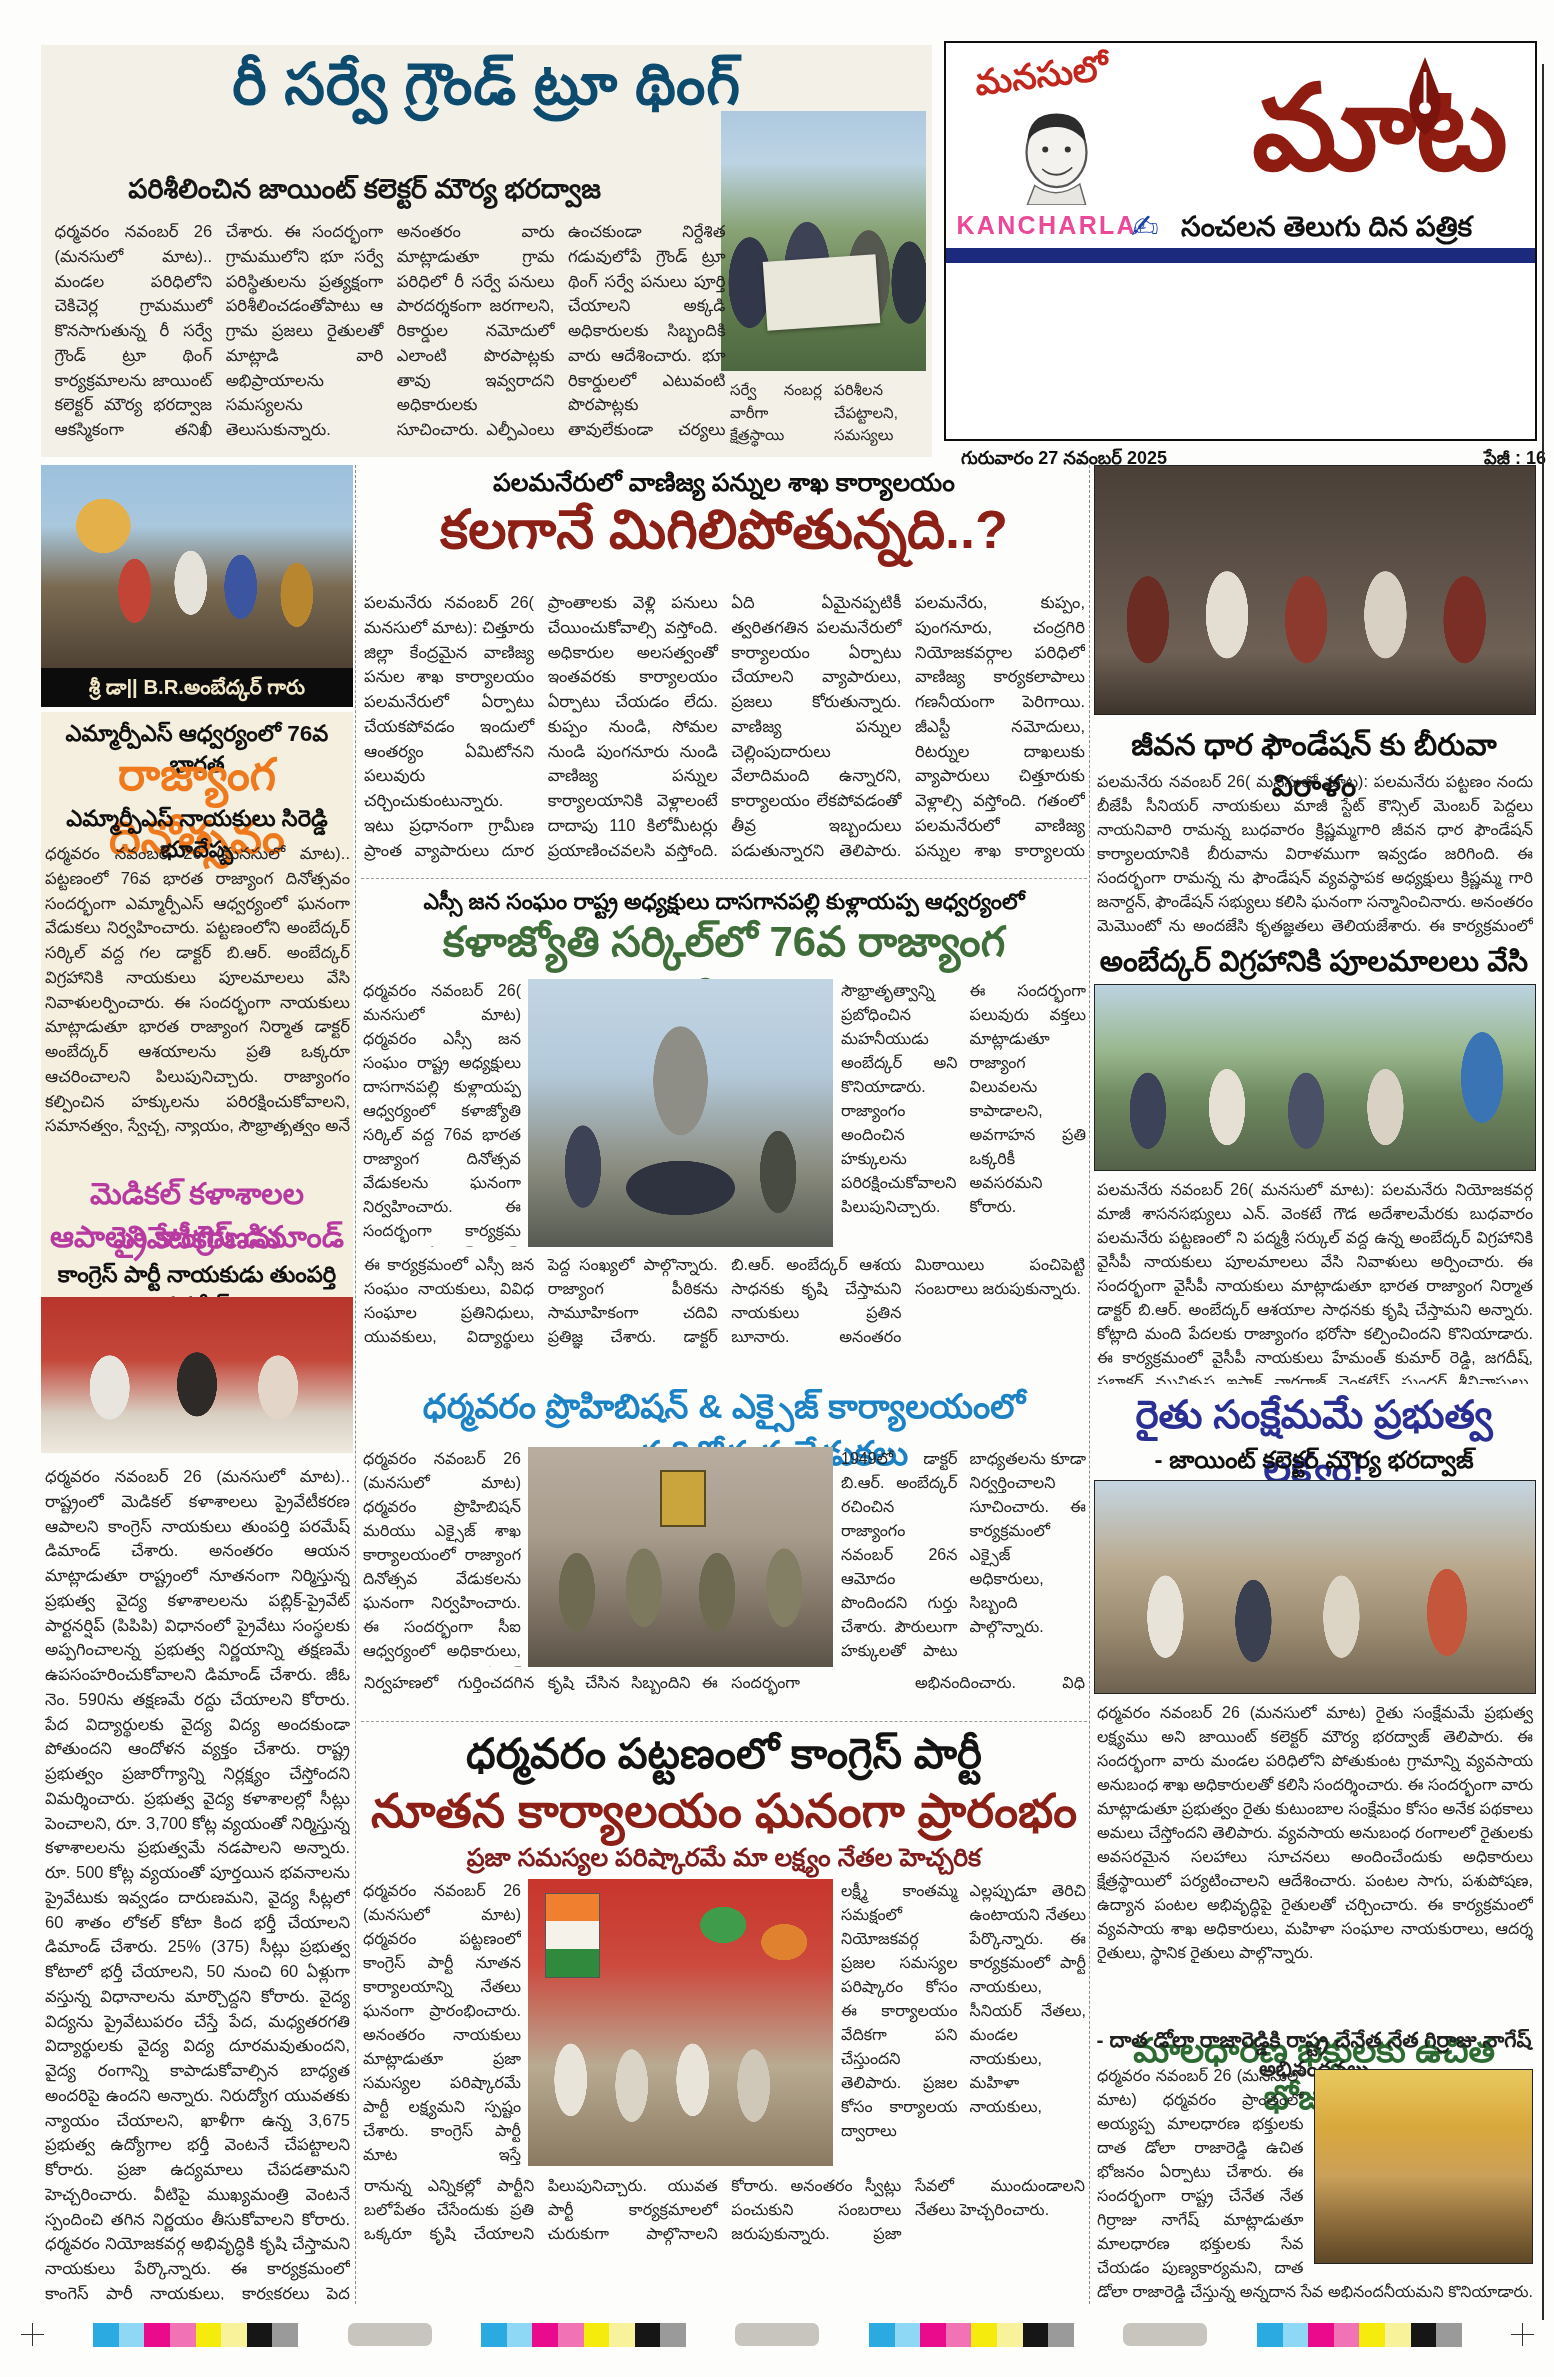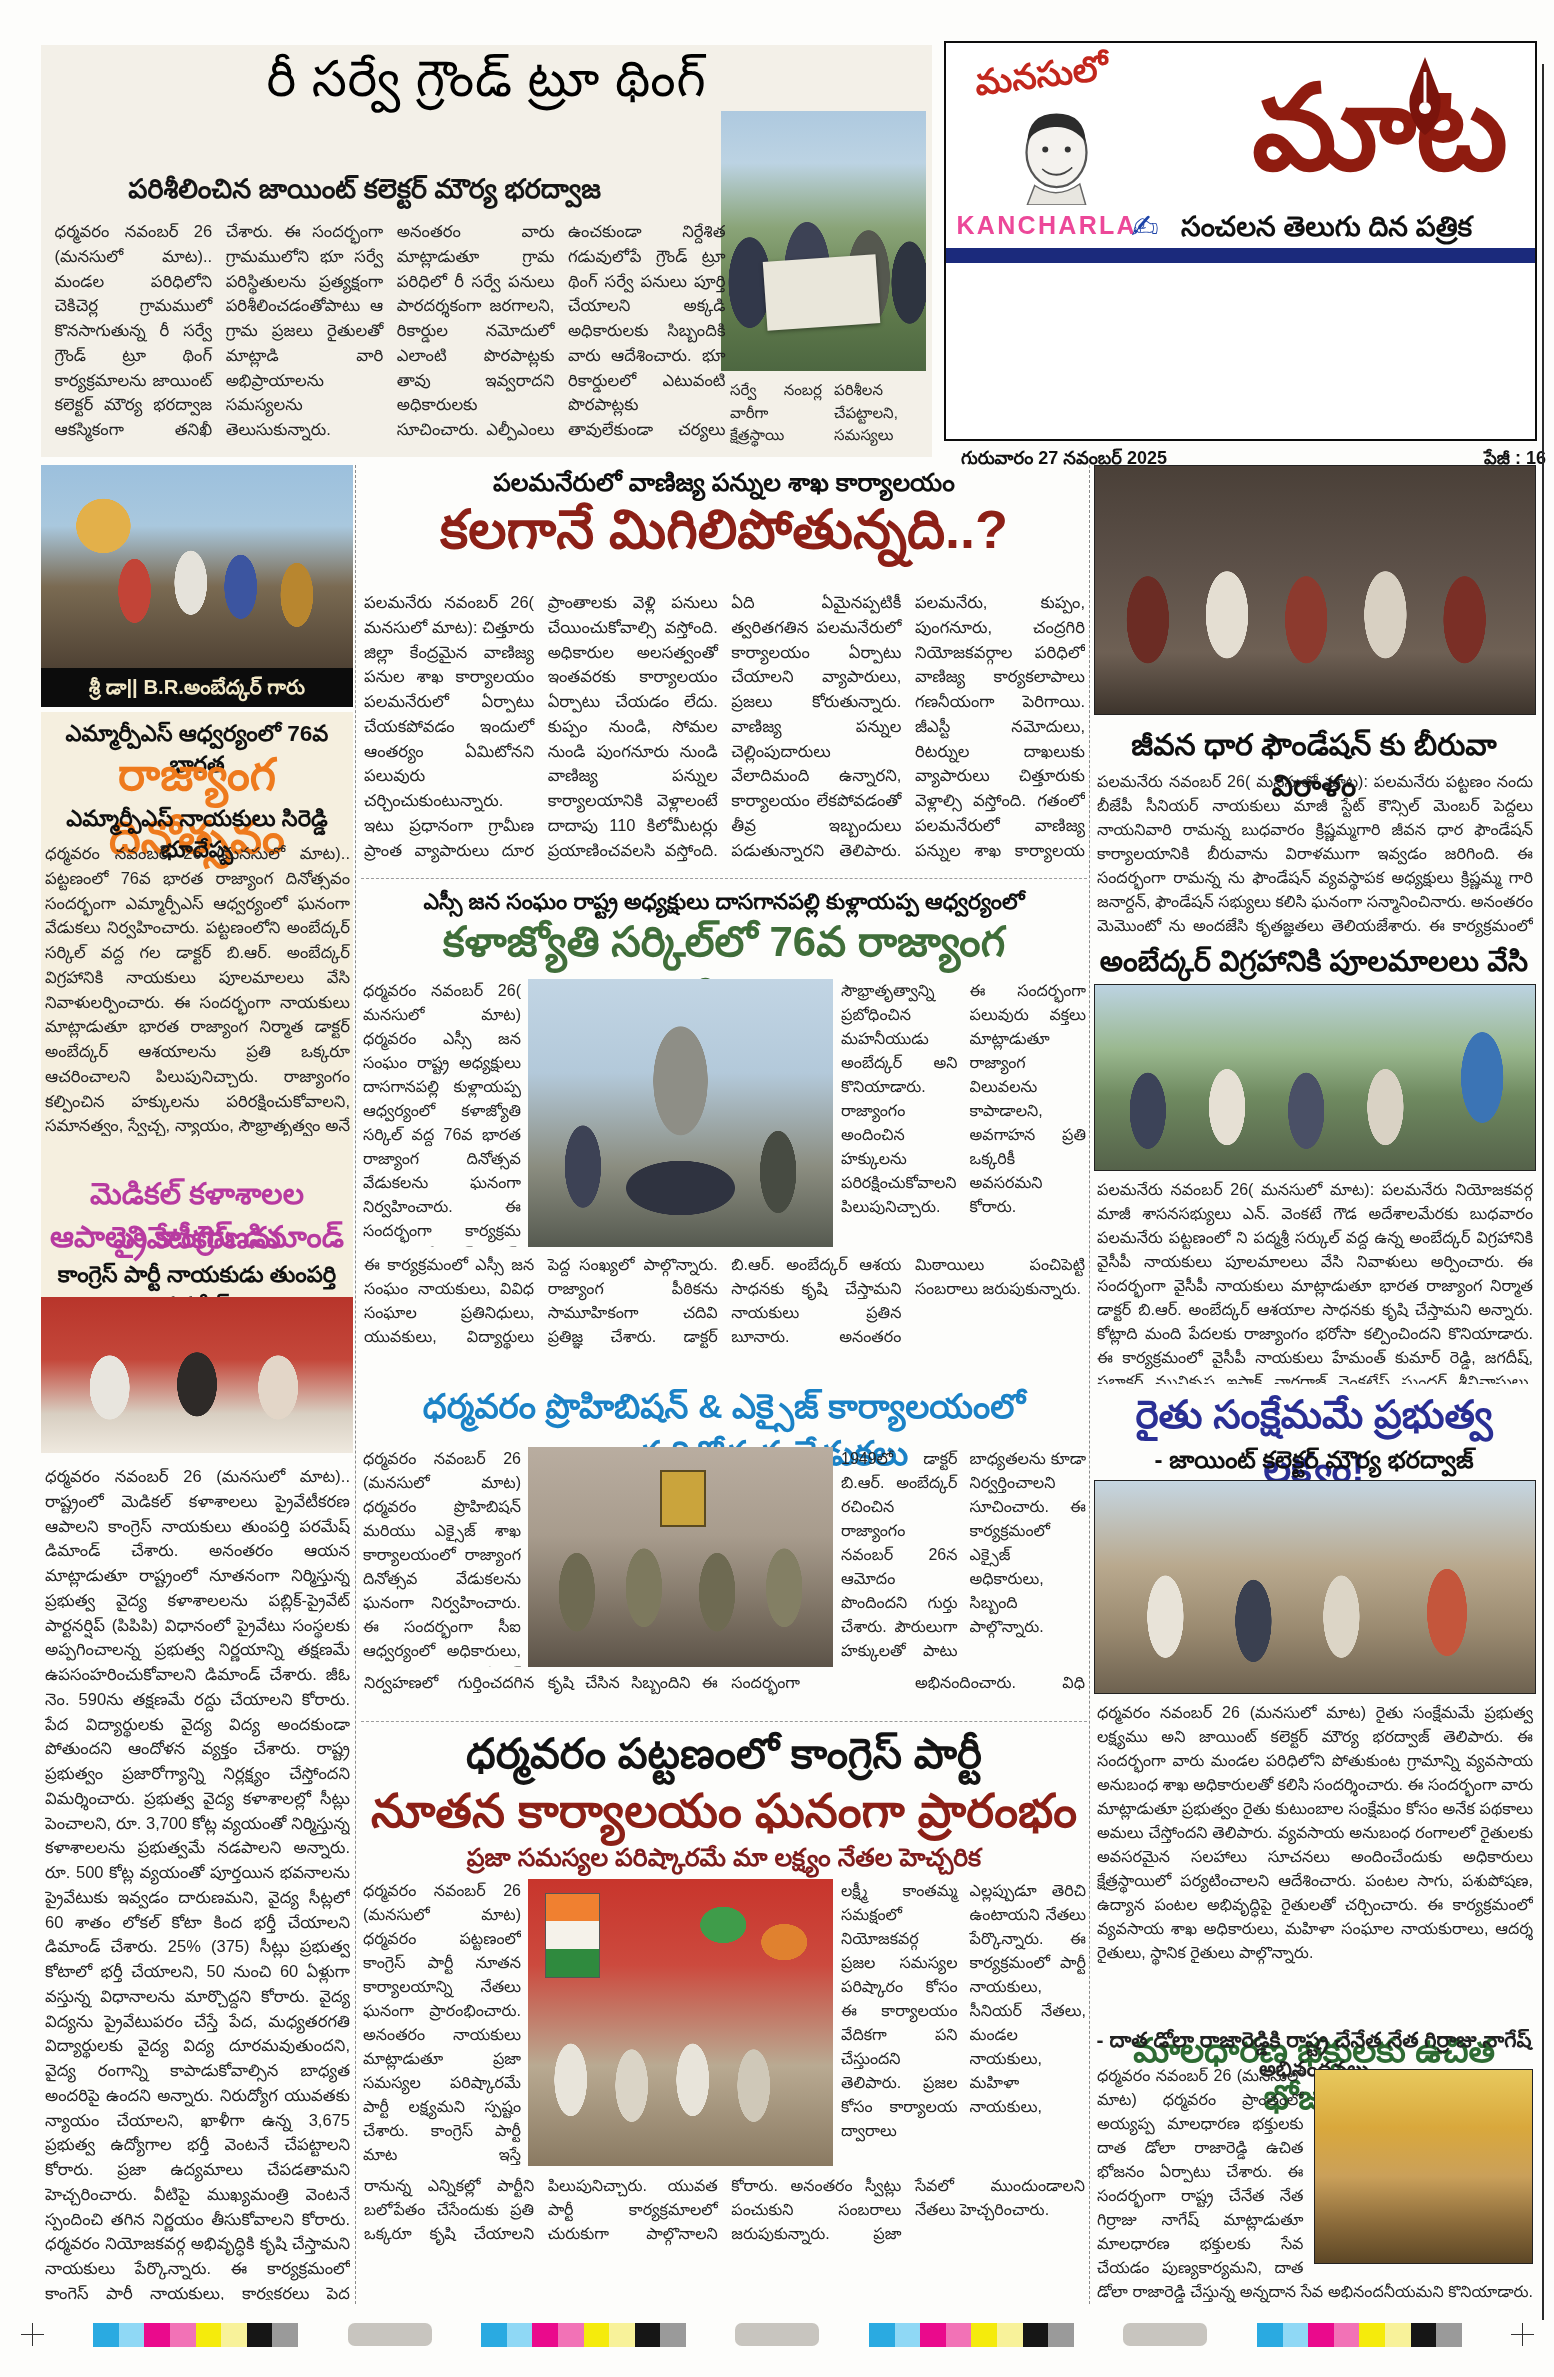--- a/index.html
+++ b/index.html
@@ -25,21 +25,21 @@
   .tagline{position:absolute;left:235px;top:168px;font-size:28px;font-weight:bold;color:#111;}
   .bluebar{height:15px;background:#1b2a7c;}
   .mh-green{position:relative;height:176px;background:#274a3b;}
   .rayala{position:absolute;left:32px;top:7.5px;font-size:60px;font-weight:bold;color:#fff;letter-spacing:1.5px;}
   .mapsvg{position:absolute;right:7.5px;top:6px;}
   .dgrid{position:absolute;left:10.5px;right:75px;bottom:7.5px;display:grid;grid-template-columns:1fr 1fr;gap:4.5px;}
   .dcell{background:#f0e811;color:#17350f;font-weight:bold;font-size:22.6px;text-align:center;padding:4.5px 0;}
   .daterow{position:absolute;left:949px;top:448px;width:585px;display:flex;justify-content:space-between;font-size:18px;font-weight:bold;color:#111;margin-left:12px;}
   
   #lead{position:absolute;left:41px;top:45px;width:891px;height:412px;background:#f3f0e8;}
-  .lead-h{position:absolute;left:0;top:4.5px;width:100%;text-align:center;font-size:50px;font-weight:normal;color:#000000;letter-spacing:0.8px;}
+  .lead-h{position:absolute;left:0;top:4.5px;width:100%;text-align:center;font-size:58px;font-weight:bold;color:#0c4a6e;letter-spacing:0.8px;}
   .lead-sub{position:absolute;left:22.6px;top:129px;width:602px;text-align:center;font-size:27px;font-weight:bold;color:#161616;}
   
   .k30{font-size:22.6px;font-weight:bold;color:#111;}
   .h-orange{font-size:45px;font-weight:bold;color:#ee7a1d;}
   .h-maroon{font-size:54px;font-weight:bold;color:#8c2017;}
   .h-green{font-size:42px;font-weight:bold;color:#406e3a;}
   .h-blue{font-size:34px;font-weight:bold;color:#1b82c6;}
   .h-black{font-size:42px;font-weight:bold;color:#141414;}
   .h-maroon2{font-size:47px;font-weight:bold;color:#8c2017;}
   .h-magenta{font-size:30px;font-weight:bold;color:#b73aa0;line-height:1.45;}

